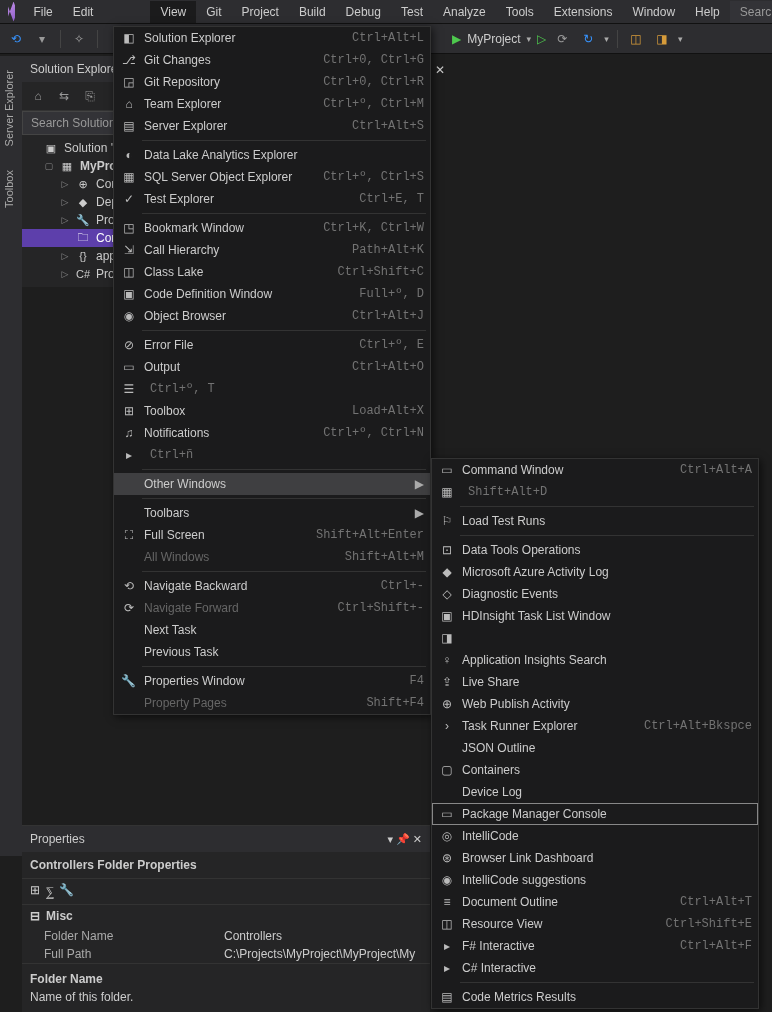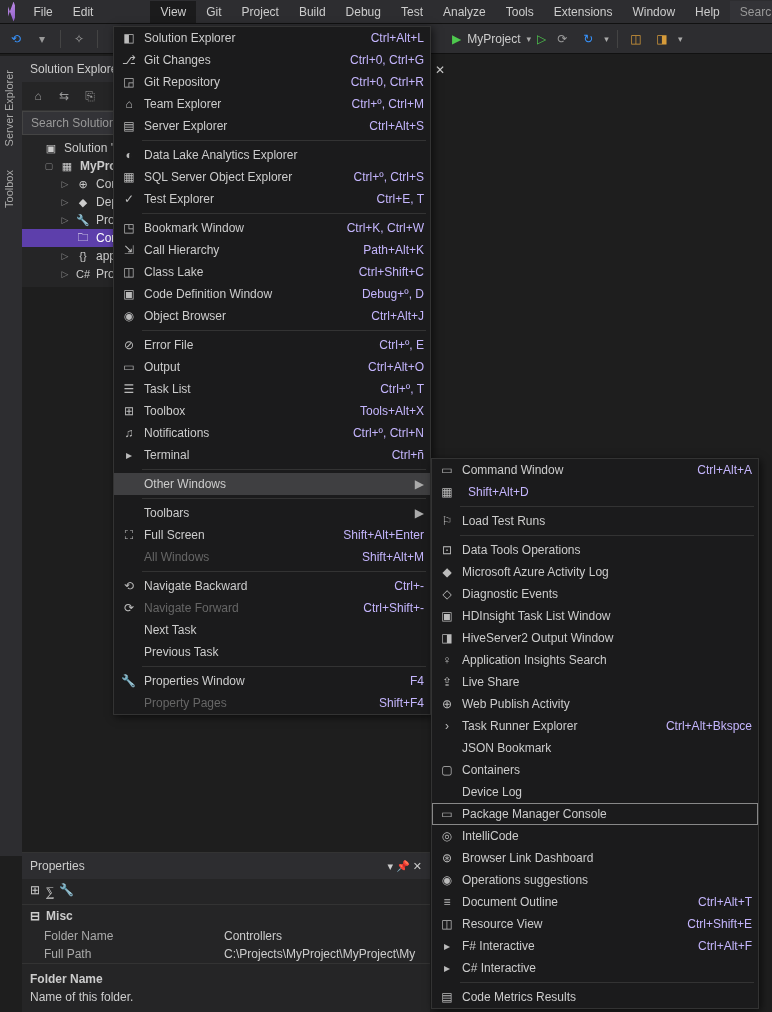--- a/index.html
+++ b/index.html
@@ -47,21 +47,21 @@
 
   .menu { position: absolute; background: #1b1b1c; border: 1px solid #333; box-shadow: 2px 2px 8px rgba(0,0,0,.6); }
   .menu-view { left: 113px; top: 26px; width: 318px; }
   .menu-other { left: 431px; top: 458px; width: 328px; }
   .mi { display: flex; align-items: center; padding: 3px 6px 3px 4px; height: 22px; cursor: default; }
   .mi.highlight { background: #3f3f41; }
   .mi.outlined { border: 1px solid #888; padding: 2px 5px 2px 3px; }
   .mi.disabled { color: #666; }
   .mi .ic { width: 22px; text-align: center; color: #bbb; font-size: 12px; }
   .mi .lbl { flex: 1; padding-left: 4px; white-space: nowrap; }
-  .mi .sc { color: #c4b5fd; padding-left: 10px; white-space: nowrap; }
+  .mi .sc { color: #737373; padding-left: 10px; white-space: nowrap; font-family: Liberation Mono, monospace; }
   .mi .sub { color: #aaa; padding-left: 6px; }
   .msep { height: 1px; background: #333; margin: 3px 4px 3px 28px; }
 
   .pin { font-size: 11px; }
 </style>
 </head>
 <body>
 
 <div class="menubar">
   <div class="vs-logo"></div>
@@ -166,20 +166,21 @@
 
 <div class="docwell">
   <div class="doc-x">✕</div>
 </div>
 
 <div class="props">
   <div class="props-title">
     <span>Properties</span>
     <span><span class="pin">▾ 📌 ✕</span></span>
   </div>
+  <div class="props-sub">Controllers Folder Properties</div>
   <div class="props-tbar">
     <span>⊞</span>
     <span>⅀</span>
     <span>🔧</span>
   </div>
   <div class="props-cat">
     <span>⊟</span>
     <span>Misc</span>
   </div>
   <div id="prop-rows">
@@ -251,56 +252,54 @@
       <span class="sc">Path+Alt+K</span>
     </div>
     <div class="mi">
       <span class="ic">◫</span>
       <span class="lbl">Class Lake</span>
       <span class="sc">Ctrl+Shift+C</span>
     </div>
     <div class="mi">
       <span class="ic">▣</span>
       <span class="lbl">Code Definition Window</span>
-      <span class="sc">Debug+º, D</span>
+      <span class="sc">Full+º, D</span>
     </div>
     <div class="mi">
       <span class="ic">◉</span>
       <span class="lbl">Object Browser</span>
       <span class="sc">Ctrl+Alt+J</span>
     </div>
     <div class="msep"></div>
     <div class="mi">
       <span class="ic">⊘</span>
       <span class="lbl">Error File</span>
       <span class="sc">Ctrl+º, E</span>
     </div>
     <div class="mi">
       <span class="ic">▭</span>
       <span class="lbl">Output</span>
       <span class="sc">Ctrl+Alt+O</span>
     </div>
     <div class="mi">
       <span class="ic">☰</span>
-      <span class="lbl">Task List</span>
       <span class="sc">Ctrl+º, T</span>
     </div>
     <div class="mi">
       <span class="ic">⊞</span>
       <span class="lbl">Toolbox</span>
-      <span class="sc">Tools+Alt+X</span>
+      <span class="sc">Load+Alt+X</span>
     </div>
     <div class="mi">
       <span class="ic">♫</span>
       <span class="lbl">Notifications</span>
       <span class="sc">Ctrl+º, Ctrl+N</span>
     </div>
     <div class="mi">
       <span class="ic">▸</span>
-      <span class="lbl">Terminal</span>
       <span class="sc">Ctrl+ñ</span>
     </div>
     <div class="msep"></div>
     <div class="mi highlight">
       <span class="ic"></span>
       <span class="lbl">Other Windows</span>
       <span class="sub">▶</span>
     </div>
     <div class="msep"></div>
     <div class="mi">
@@ -377,42 +376,41 @@
     <div class="mi">
       <span class="ic">◇</span>
       <span class="lbl">Diagnostic Events</span>
     </div>
     <div class="mi">
       <span class="ic">▣</span>
       <span class="lbl">HDInsight Task List Window</span>
     </div>
     <div class="mi">
       <span class="ic">◨</span>
-      <span class="lbl">HiveServer2 Output Window</span>
     </div>
     <div class="mi">
       <span class="ic">♀</span>
       <span class="lbl">Application Insights Search</span>
     </div>
     <div class="mi">
       <span class="ic">⇪</span>
       <span class="lbl">Live Share</span>
     </div>
     <div class="mi">
       <span class="ic">⊕</span>
       <span class="lbl">Web Publish Activity</span>
     </div>
     <div class="mi">
       <span class="ic">›</span>
       <span class="lbl">Task Runner Explorer</span>
       <span class="sc">Ctrl+Alt+Bkspce</span>
     </div>
     <div class="mi">
       <span class="ic"></span>
-      <span class="lbl">JSON Bookmark</span>
+      <span class="lbl">JSON Outline</span>
     </div>
     <div class="mi">
       <span class="ic">▢</span>
       <span class="lbl">Containers</span>
     </div>
     <div class="mi">
       <span class="ic"></span>
       <span class="lbl">Device Log</span>
     </div>
     <div class="mi outlined">
@@ -422,21 +420,21 @@
     <div class="mi">
       <span class="ic">◎</span>
       <span class="lbl">IntelliCode</span>
     </div>
     <div class="mi">
       <span class="ic">⊛</span>
       <span class="lbl">Browser Link Dashboard</span>
     </div>
     <div class="mi">
       <span class="ic">◉</span>
-      <span class="lbl">Operations suggestions</span>
+      <span class="lbl">IntelliCode suggestions</span>
     </div>
     <div class="mi">
       <span class="ic">≡</span>
       <span class="lbl">Document Outline</span>
       <span class="sc">Ctrl+Alt+T</span>
     </div>
     <div class="mi">
       <span class="ic">◫</span>
       <span class="lbl">Resource View</span>
       <span class="sc">Ctrl+Shift+E</span>

